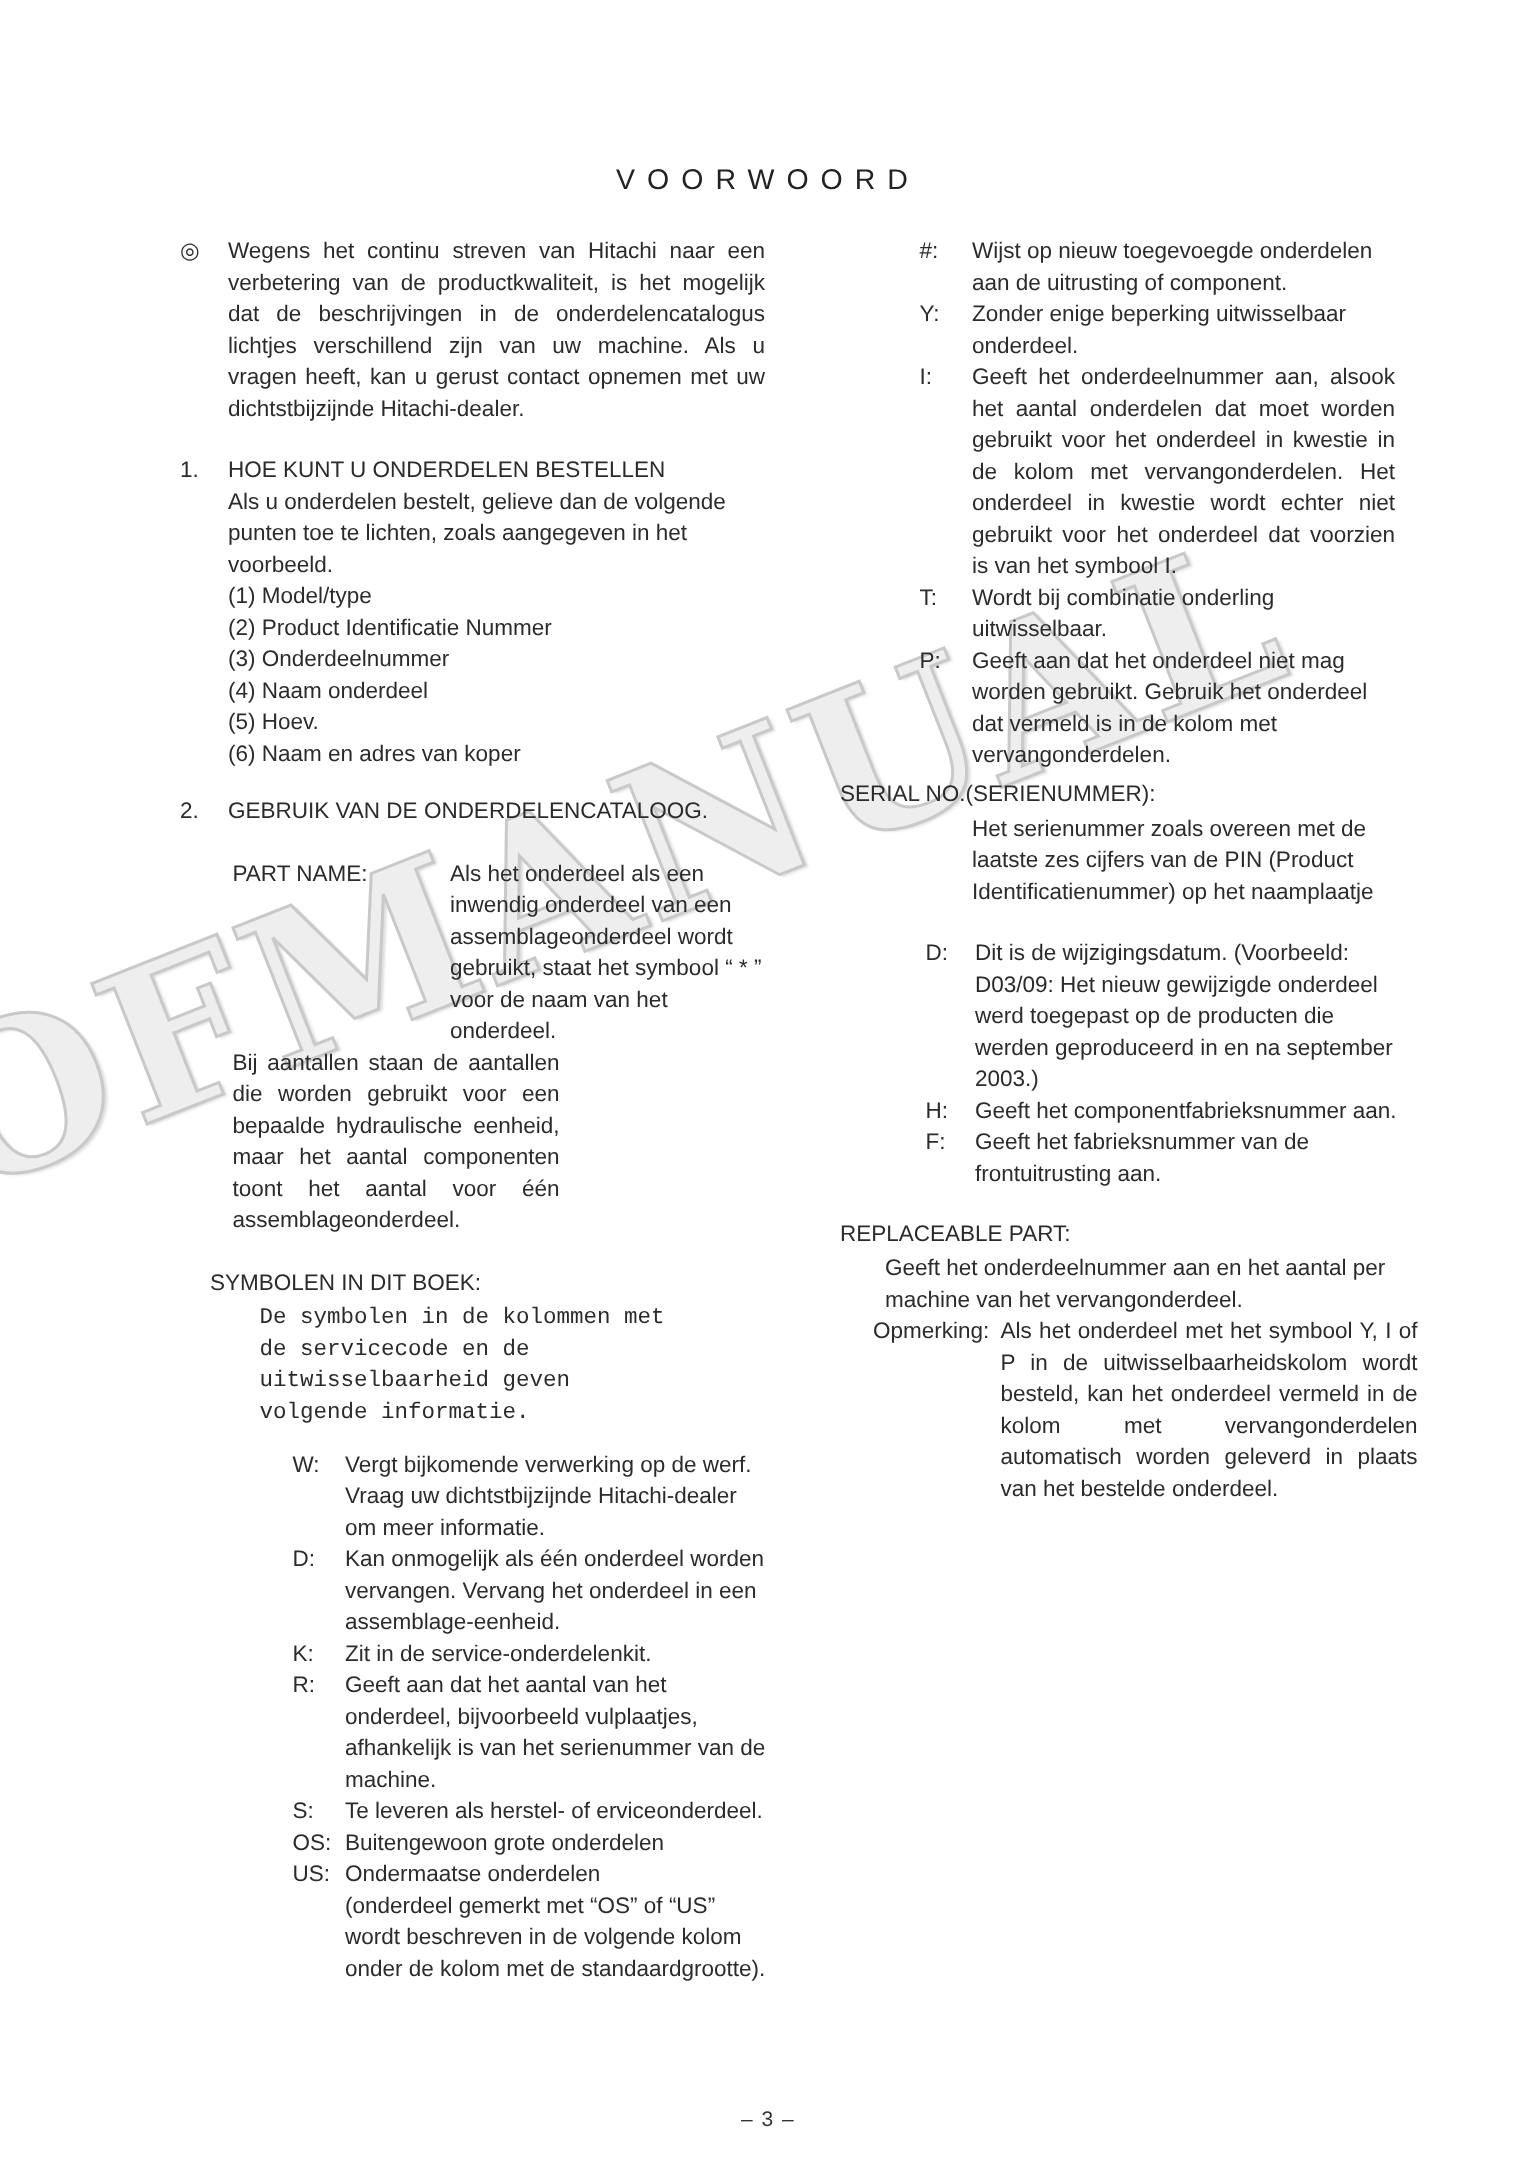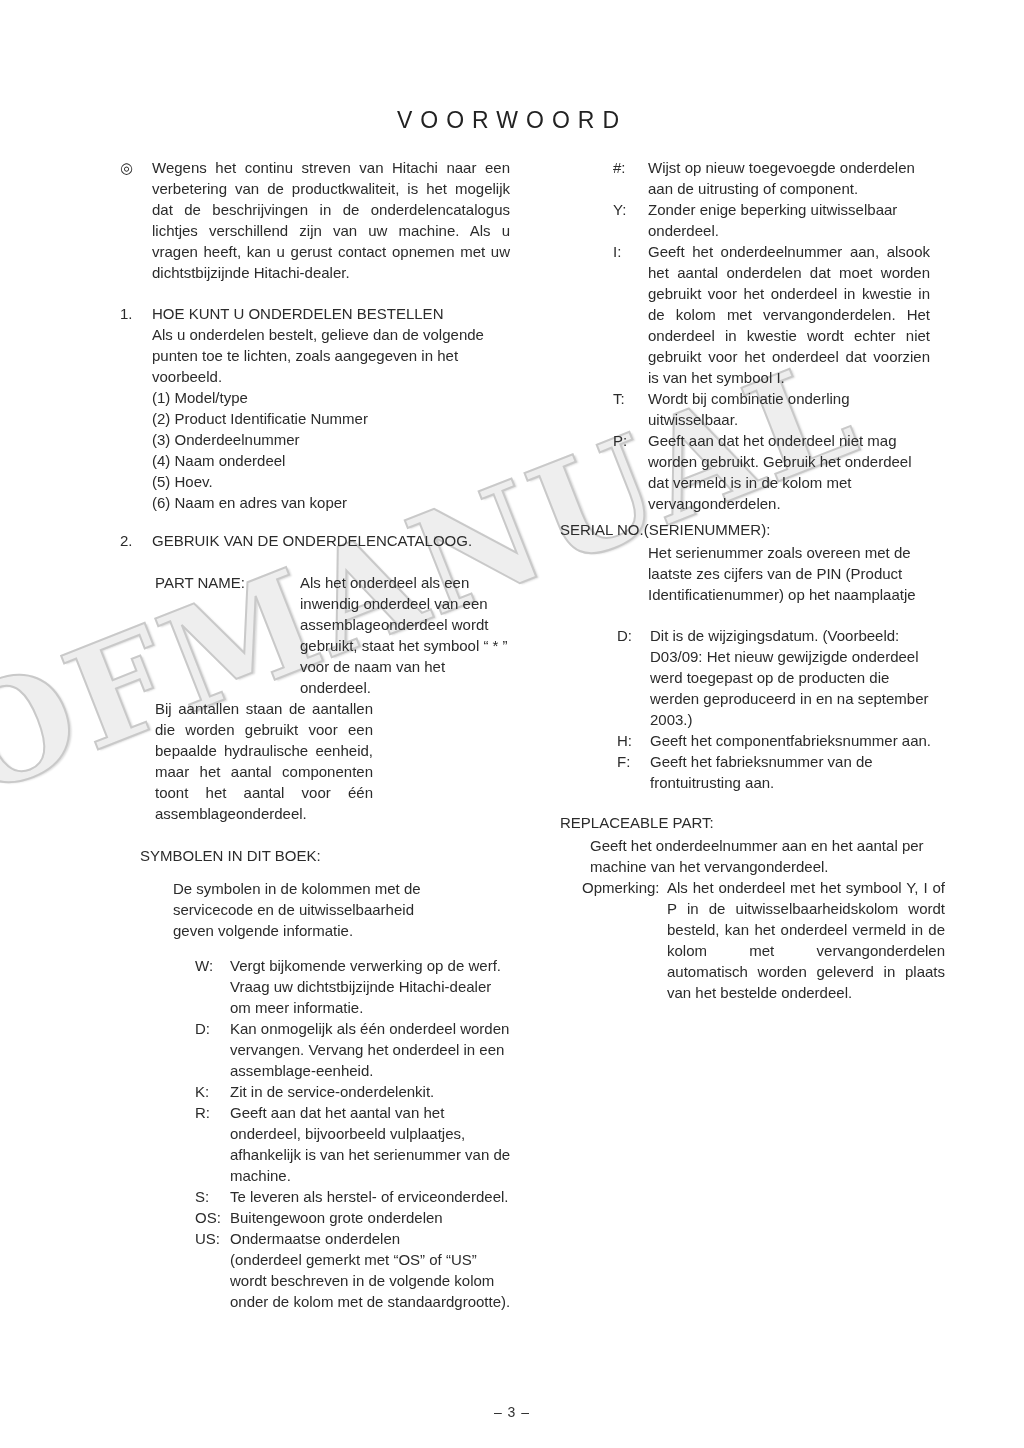--- a/index.html
+++ b/index.html
@@ -16,21 +16,21 @@
     font-size:138px; line-height:1.15; letter-spacing:4px;
     color:#eeeeee; -webkit-text-stroke:2px #c9c9c9;
     text-shadow:2px 2px 2px #dcdcdc;
     transform-origin:left bottom; pointer-events:none;
   }
   .wm-main { left:-12px; top:668px; transform:rotate(-21.5deg); }
   
   .content { position:relative; z-index:1; }
   .doc-title {
     position:absolute; left:0; top:110px; width:1024px;
-    text-align:center; font-size:23px; letter-spacing:8px;
+    text-align:center; font-size:19px; letter-spacing:8px;
     color:#222; white-space:nowrap;
   }
   .col-left  { position:absolute; left:120px; top:157px; width:395px; }
   .col-right { position:absolute; left:560px; top:157px; width:385px; }
 
   .row { display:flex; }
   .just { text-align:justify; }
   p { margin:0; }
 
   
@@ -38,21 +38,21 @@
   .intro-row .intro-text { width:358px; }
   .sec1 { margin-top:20px; }
   .sec-num { width:32px; flex:none; }
   .sec-body { width:358px; }
   .sec2 { margin-top:17px; }
   .term-row { margin-left:35px; display:flex; }
   .term-row.first { margin-top:21px;justify-content:space-between; }
   .term-label { width:145px; flex:none; }
   .term-text { width:218px; }
   .symbols-head { margin-left:20px; margin-top:21px; }
-  .symbols-intro { margin-left:53px; margin-top:12px; width:285px; }
+  .symbols-intro { margin-left:53px; margin-top:2px; width:285px;font-family:Liberation Mono, monospace; }
   .sym-list { margin-top:14px; }
   .sym-row { display:flex; margin-left:75px; }
   .sym-label { width:35px; flex:none; }
   .sym-text { width:282px; }
 
   
   .rsym-row { display:flex; margin-left:53px; }
   .rsym-label { width:35px; flex:none; }
   .rsym-text { width:282px; }
   .serial-head { margin-top:5px; }

